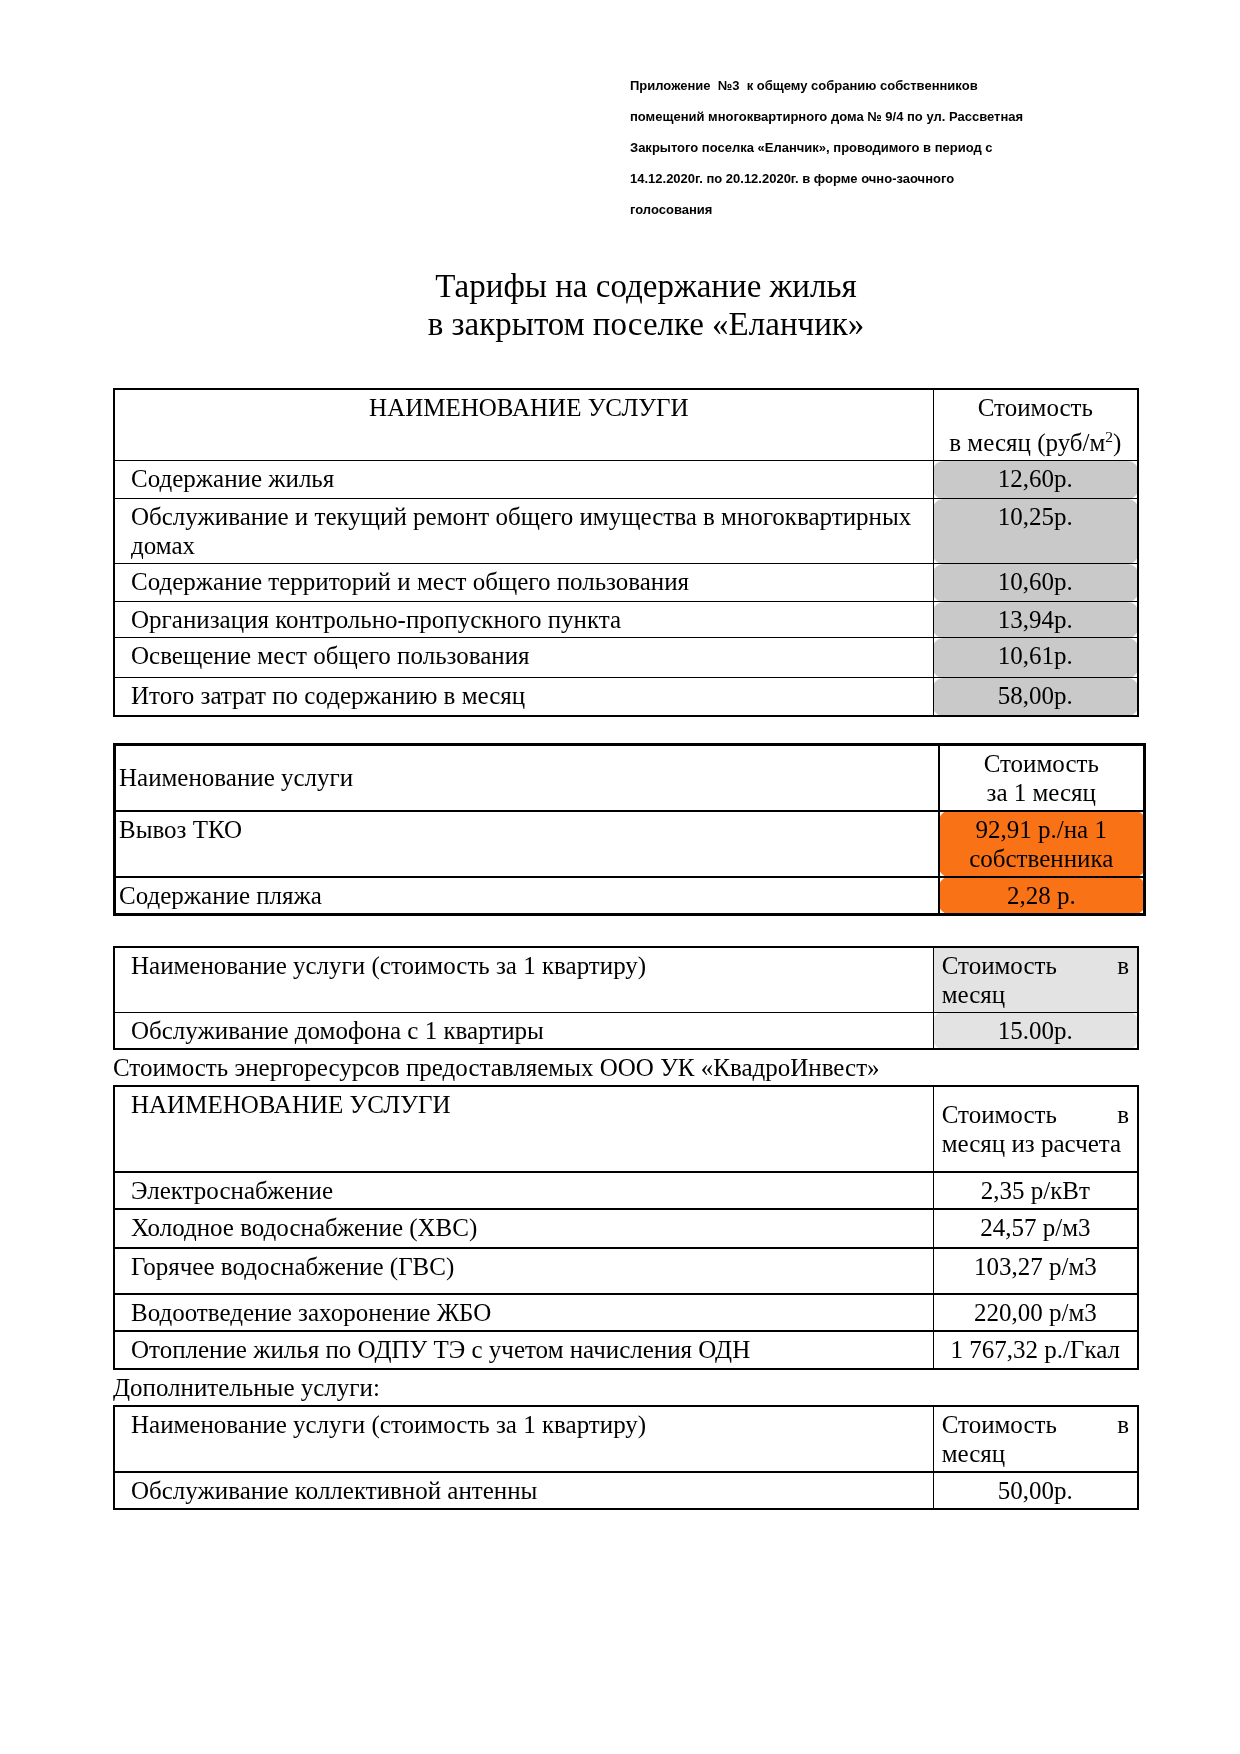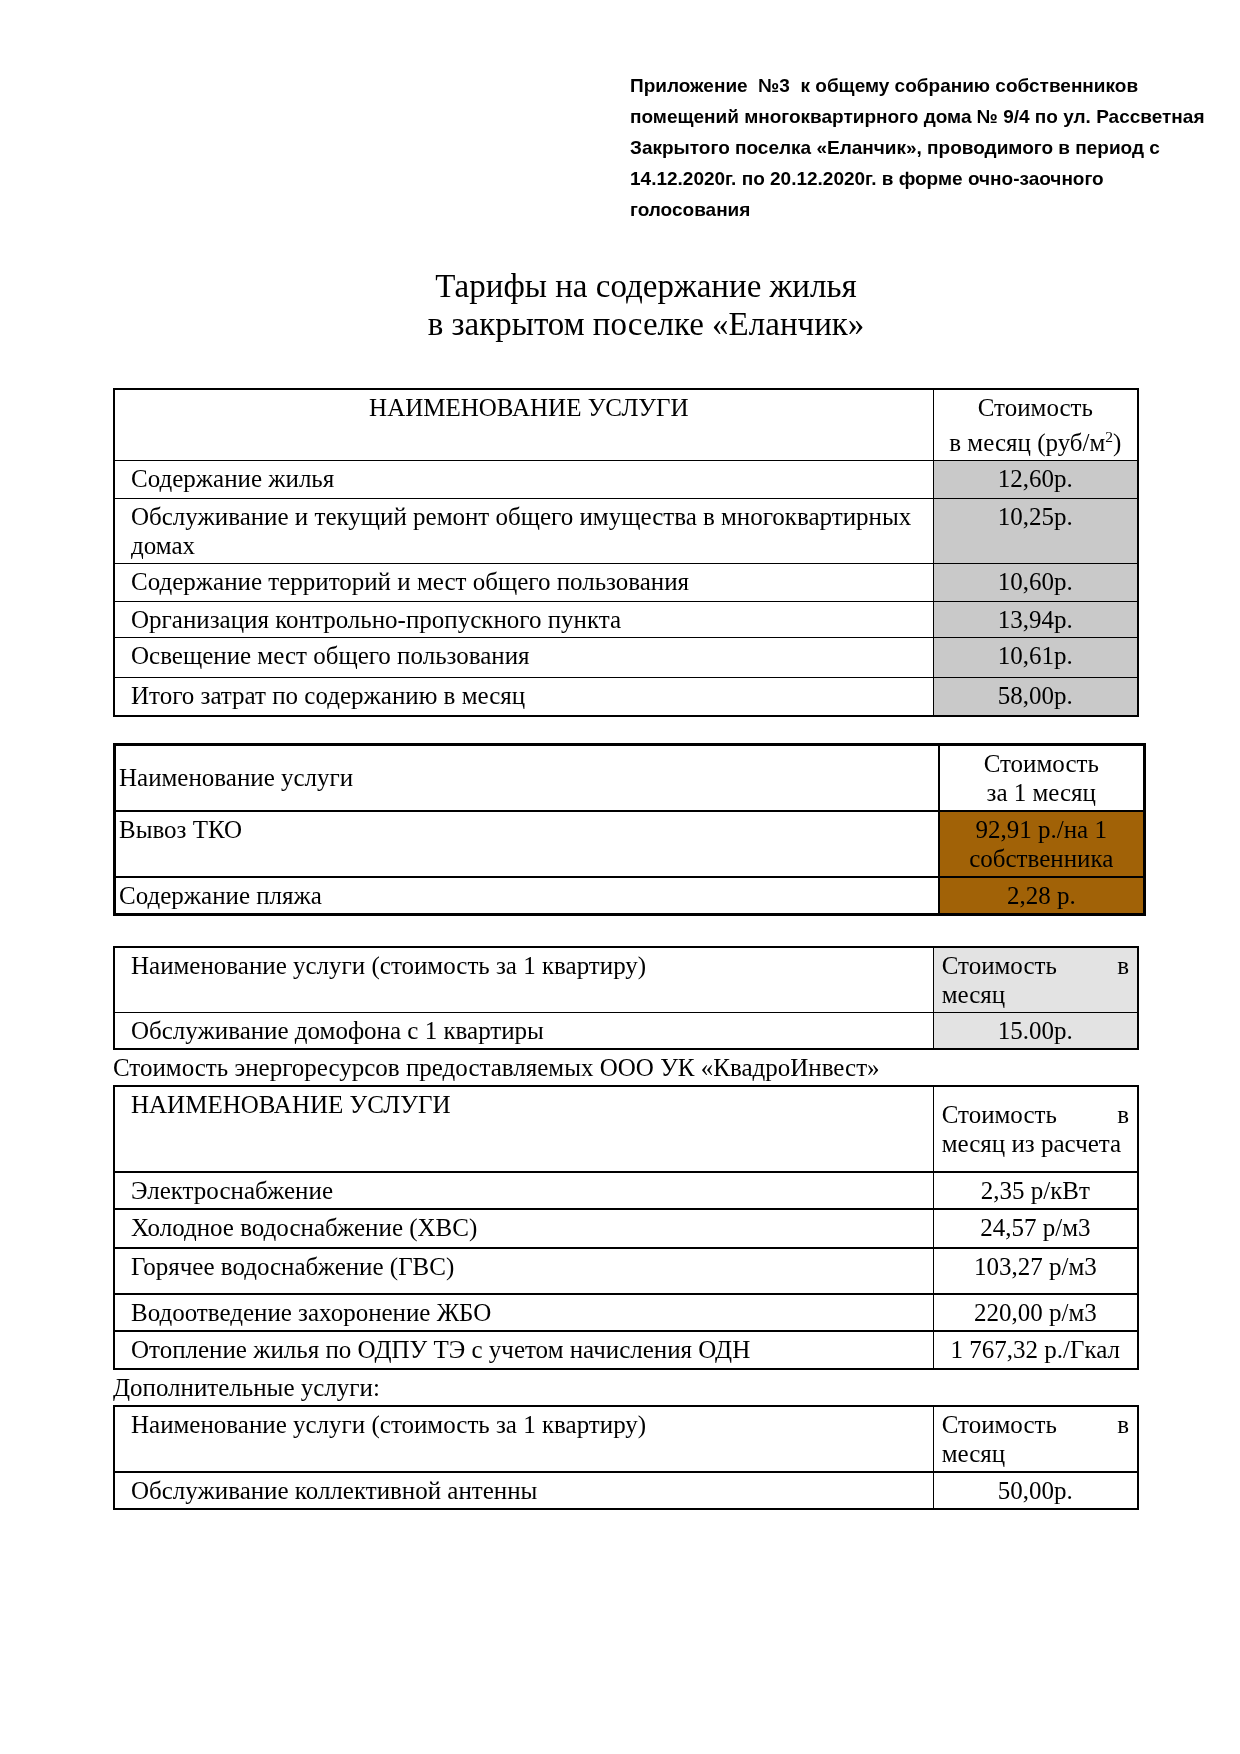--- a/index.html
+++ b/index.html
@@ -14,21 +14,21 @@
     overflow:hidden;
   }
   .content{width:1026px;margin-left:113px;}
 
   
   .note{
     margin-left:630px;
     padding-top:70px;
     font-family:"Liberation Sans","DejaVu Sans",sans-serif;
     font-weight:bold;
-    font-size:19px;
+    font-size:13px;
     line-height:31px;
   }
   .note .note-line{white-space:pre;}
 
   
   .doc-title{
     margin-top:42px;
     padding-left:40px;
     text-align:center;
     font-size:33px;
@@ -44,42 +44,42 @@
 
   
   table{border-collapse:collapse;table-layout:fixed;width:1026px;}
   td{
     vertical-align:top;
     font-size:25px;
     line-height:29px;
     padding:3px 6px 3px 16px;
     overflow:hidden;
   }
-  td.cost{text-align:center;padding:3px 4px;}
+  td.cost{text-align:center;padding:3px 4px;border-radius:10px;}
   .col-name{width:80%;}
   .col-cost{width:20%;}
 
   .t1{margin-top:45px;border:2px solid #000;}
   .t1 td{border:1px solid #000;}
   .t1 .head-name{text-align:center;}
   .t1 .cost-data{background:#c9c9c9;}
   .t1 tr.r0 td{height:59px;}
   .t1 tr.r1 td{height:38px;}
   .t1 tr.r2 td{height:62px;}
   .t1 tr.r3 td{height:38px;}
   .t1 tr.r4 td{height:36px;}
   .t1 tr.r5 td{height:40px;}
   .t1 tr.r6 td{height:38px;}
   .bold{font-weight:normal;}
 
   .t2{margin-top:26px;width:1033px;border:3px solid #000;}
   .t2 td{border:2px solid #000;}
   .t2 td.name{padding-left:3px;}
   .t2 .head-name{vertical-align:middle;}
-  .t2 .cost-data{background:#a16207;}
+  .t2 .cost-data{background:#f97316;}
   .t2 tr.r0 td{height:60px;}
   .t2 tr.r1 td{height:60px;}
   .t2 tr.r2 td{height:32px;}
 
   .t3{margin-top:30px;border:2px solid #000;}
   .t3 td{border:1px solid #000;}
   .t3 .shaded{background:#e3e3e3;}
   .t3 .head-cost{text-align:justify;padding:3px 8px;}
   .t3 tr.r0 td{height:65px;}
   .t3 tr.r1 td{height:37px;}

